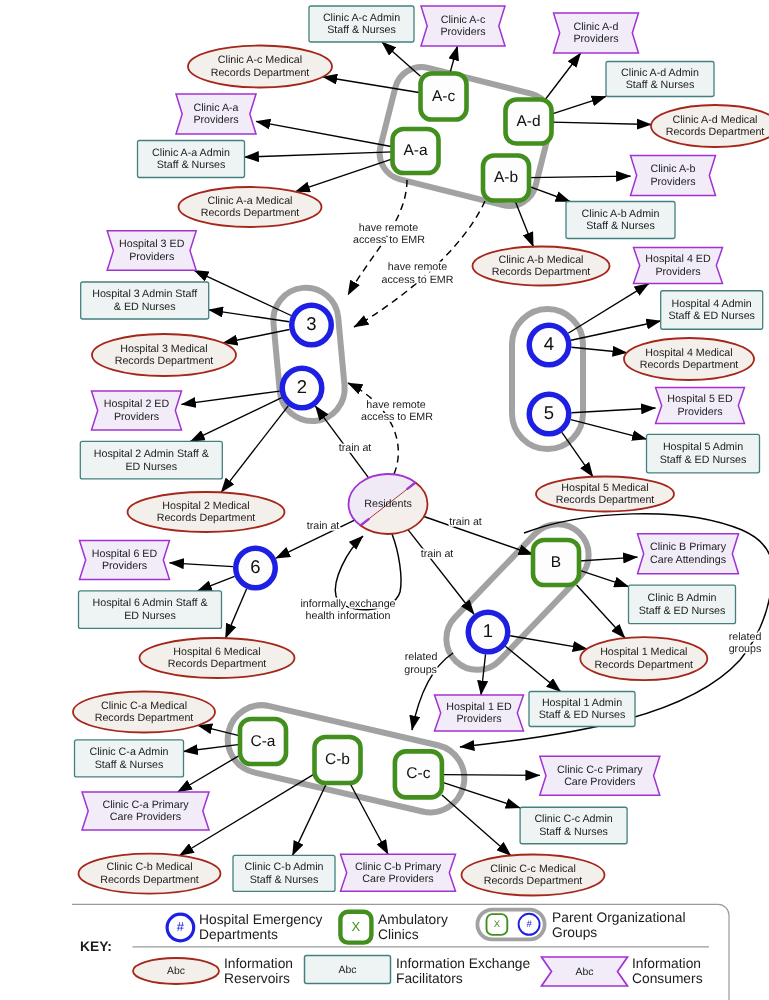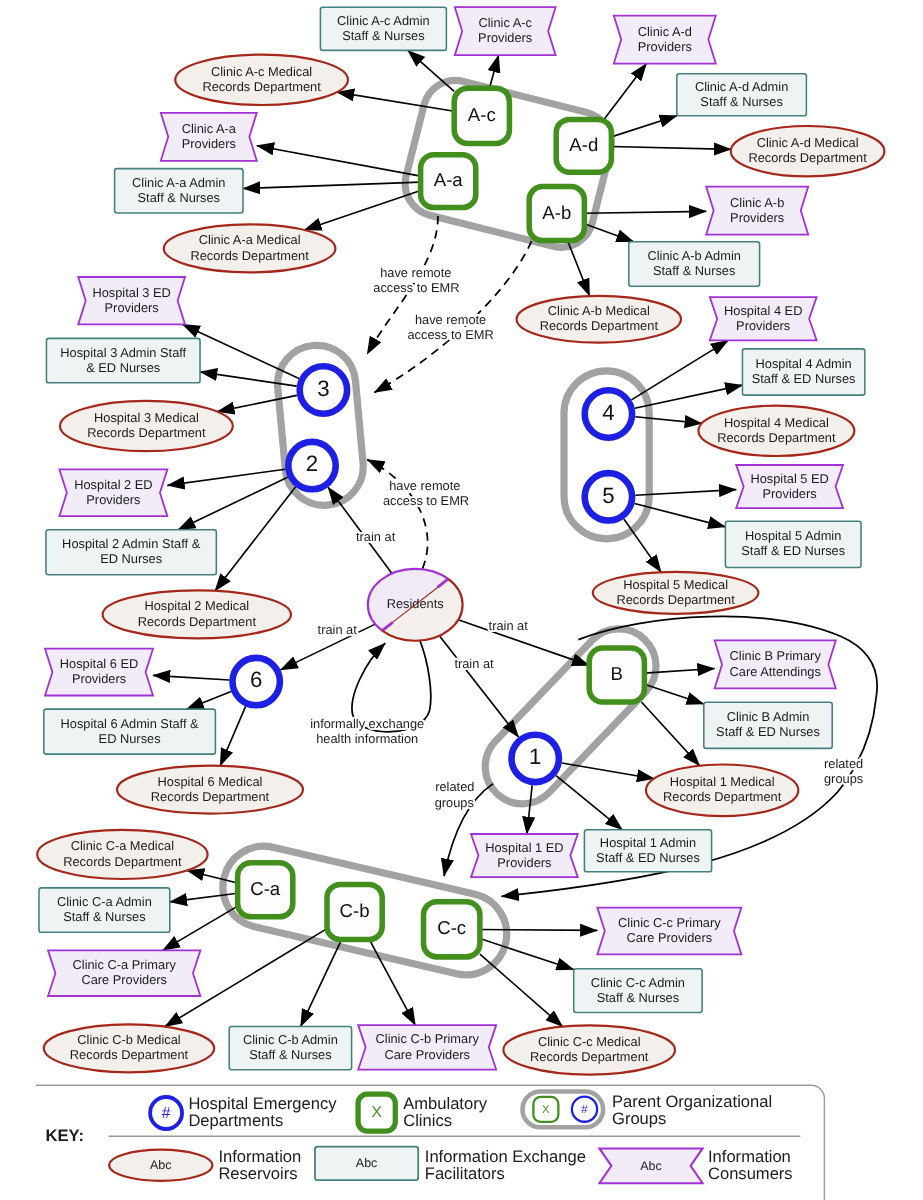--- a/index.html
+++ b/index.html
@@ -1,20 +1,20 @@
 <!DOCTYPE html>
 <html><head>
 <meta charset="utf-8">
 <title>Health Information Exchange Network Diagram</title>
 <style>
   html,body{margin:0;padding:0;background:#ffffff;}
   body{width:769px;height:1000px;overflow:hidden;
        font-family:"Liberation Sans",sans-serif;
        text-rendering:geometricPrecision;}
-  #stage{position:relative;width:620px;height:1000px;}
+  #stage{position:relative;width:620px;height:1000px;margin-left:42px;}
   svg#diagram{position:absolute;left:0;top:0;width:769px;height:1000px;
      shape-rendering:geometricPrecision;}
   text{-webkit-font-smoothing:antialiased;}
   text{font-family:"Liberation Sans",sans-serif;fill:#1c1c1c;}
   .nodetext{font-size:10.7px;text-anchor:middle;dominant-baseline:middle;}
   .glyphtext{font-size:15.5px;text-anchor:middle;dominant-baseline:middle;fill:#111;}
   .digittext{font-size:18.5px;text-anchor:middle;dominant-baseline:middle;fill:#111;}
   .edgelabel{font-size:10.7px;text-anchor:middle;dominant-baseline:middle;}
   .keytitle{font-size:13.8px;font-weight:bold;text-anchor:start;dominant-baseline:middle;}
   .keytext{font-size:13.8px;text-anchor:start;dominant-baseline:middle;}

